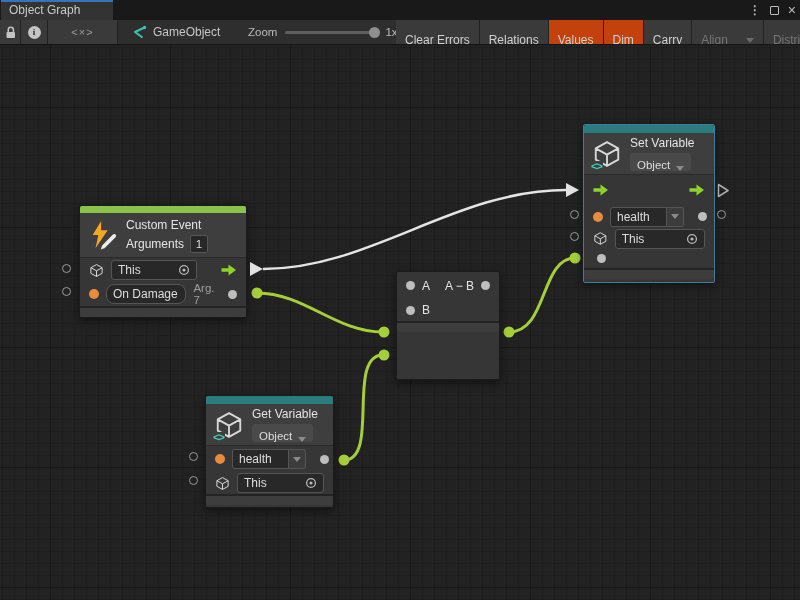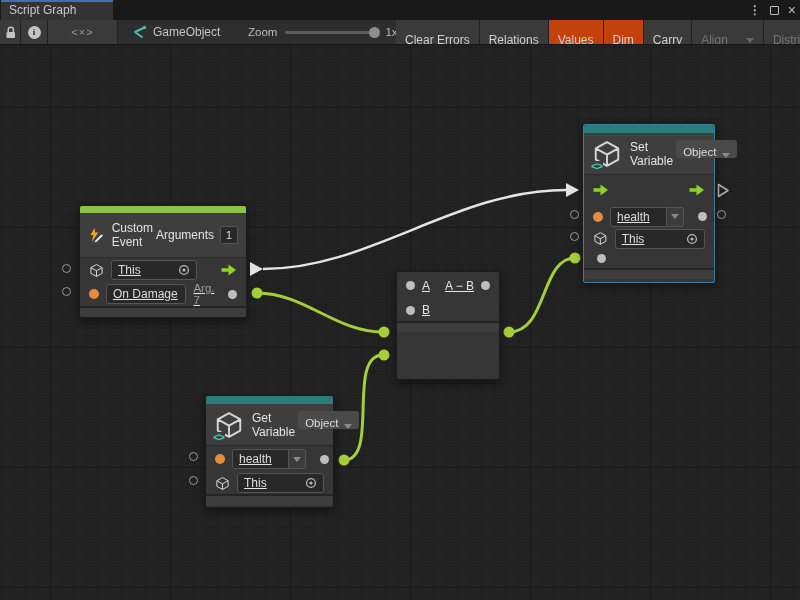--- a/index.html
+++ b/index.html
@@ -58,23 +58,23 @@
 
   
   .node { position:absolute; background:#363636; border-radius:2px; border:1px solid #1b1b1b;
     box-shadow:0 3px 8px rgba(0,0,0,.45); color:#E4E4E4; font-size:12px; }
   .node.selected { border:1px solid #3E7C9E; }
   .ntop { height:7px; border-radius:2px 2px 0 0; }
   .ntop.green { background:#8CC34B; }
   .ntop.teal { background:#2B7D7D; height:8px; }
   .nhead { position:relative; background:#3E3E3E; border-bottom:1px solid #2A2A2A;
     display:flex; align-items:center; padding:0 8px; gap:8px; }
-  .ntitles { display:flex; flex-direction:row; gap:3px; }
+  .ntitles { display:flex; flex-direction:column; gap:3px; }
   .nfoot { background:#3D3D3D; border-top:2px solid #242424; height:11px; border-radius:0 0 2px 2px; }
-  .prow { display:flex; align-items:center; padding:0 9px; gap:7px;text-decoration:underline; }
+  .prow { display:flex; align-items:center; padding:0 9px; gap:7px; }
   .spacer { flex:1; }
   .field { background:#282828; border:1px solid #555; border-radius:3px; height:20px;
     display:flex; align-items:center; padding:0 6px; gap:6px; color:#DDD; font-size:12px; }
   .ddbtn { width:17px; height:20px; background:#3C3C3C; border:1px solid #555; border-left:none;
     border-radius:0 3px 3px 0; display:flex; align-items:center; justify-content:center; }
   .dd-combo { display:flex; }
   .dd-combo .field { border-radius:3px 0 0 3px; }
   .obj-dd { background:#4A4A4A; border-radius:3px; height:18px; display:flex; align-items:flex-end;
     gap:6px; padding:0 7px; color:#DDD; font-size:11.5px; width:max-content; }
   .minibox { background:#282828; border:1px solid #555; border-radius:2px; width:18px; height:18px;
@@ -91,21 +91,21 @@
     font-weight:bold; font-size:11px; letter-spacing:-1px; padding:0 1px; line-height:11px; }
   .minus-icon { width:22px; height:5px; background:#ECECEC; border-radius:2px; flex:none; }
 </style>
 </head>
 <body>
 
 <div class="stage">
 
   <div class="tabbar">
     <div class="tab">
-      <span>Script Graph</span>
+      <span>Object Graph</span>
     </div>
     <div class="wincontrols">
       <span class="menu-dots">⋮</span>
       <span class="max-box"></span>
       <span class="close-x">×</span>
     </div>
   </div>
 
   <div class="toolbar">
     <div class="tbtn tb-lock">
@@ -204,21 +204,21 @@
               <circle cx="6" cy="6" r="1.6" fill="#B8B8B8"></circle>
             </svg>
           </span>
           <span class="spacer"></span>
           <svg width="16" height="12" viewBox="0 0 15 12">
             <path d="M0,4.2 H7 V0.5 L14.5,6 L7,11.5 V7.8 H0 Z" fill="#8ED32C"></path>
           </svg>
         </div>
         <div class="prow" style="height:24px;">
           <span class="dot orange"></span>
-          <span class="field" style="width:88px;">
+          <span class="field" style="width:88px;border-radius:8px;">
             <span>On Damage</span>
           </span>
           <span class="graytext">Arg. 7</span>
           <span class="dot gray"></span>
         </div>
       </div>
       <div class="nfoot"></div>
     </div>
 
     <div class="node" style="left:396px; top:226px; width:104px; height:109px;">

